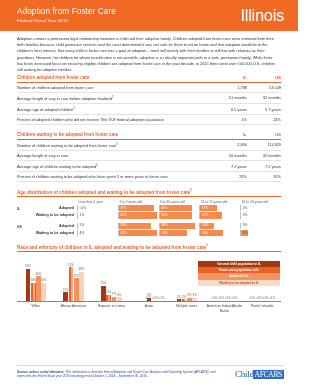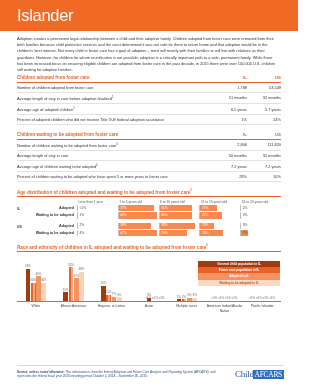--- a/index.html
+++ b/index.html
@@ -161,21 +161,25 @@
     font-family:"Liberation Serif", serif; letter-spacing:-.3px;
     margin-left:-1px;
   }
 </style>
 </head>
 <body>
 
 <div class="page">
 
   <div class="header">
-    <div class="hdr-state">Islander</div>
+    <div class="hdr-left">
+      <div class="hdr-title">Adoption from Foster Care</div>
+      <div class="hdr-sub">Federal Fiscal Year 2015</div>
+    </div>
+    <div class="hdr-state">Illinois</div>
   </div>
 
   <div class="intro">Adoption creates a permanent legal relationship between a child and their adoptive family. Children adopted from foster care were removed from their birth families because child protective services and the court determined it was not safe for them to return home and that adoption would be in the children's best interest. Not every child in foster care has a goal of adoption – most will reunify with their families or will live with relatives as their guardians. However, for children for whom reunification is not possible, adoption is a critically important path to a safe, permanent family. While there has been increased focus on ensuring eligible children are adopted from foster care in the past decade, in 2015 there were over 100,000 U.S. children still waiting for adoptive families.</div>
 
   <table class="stat-table">
     <thead>
       <tr>
         <th class="lbl">Children adopted from foster care</th>
         <th class="num">IL</th>
         <th class="num">US</th>

